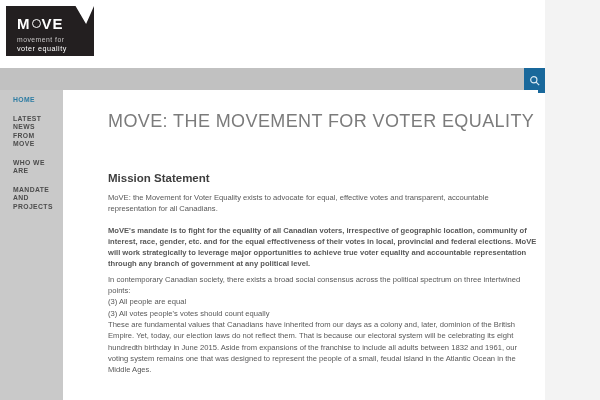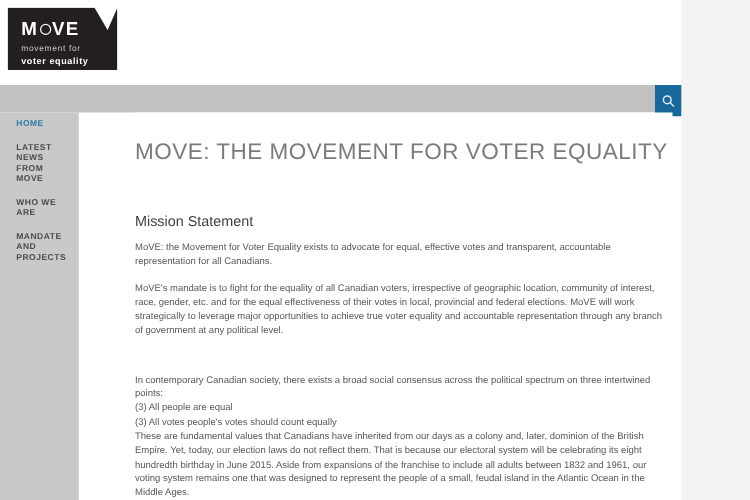--- a/index.html
+++ b/index.html
@@ -29,21 +29,21 @@
   }
   .logo-o-ring {
     display:inline-block; width:9px; height:9px;
     border:1.6px solid #ffffff; border-radius:50%;
     margin:0 1px;
   }
   .logo-sub1 {
     font-size:6.8px; color:#c7c5c5; letter-spacing:0.5px; margin-top:5px; line-height:8px;
   }
   .logo-sub2 {
-    font-size:7.2px; color:#ffffff; font-weight:bold; letter-spacing:0.5px; line-height:9px;
+    font-size:7.2px; color:#ffffff; font-weight:normal; letter-spacing:0.5px; line-height:9px;
   }
   
   .navbar {
     position:absolute; left:0; top:68px; width:545px; height:22px;
     background:#c1c1c1;
   }
   .search-btn {
     position:absolute; left:524px; top:68px; width:21px; height:25px;
     background:#19689b; border:none; cursor:pointer;
     display:flex; align-items:center; justify-content:center;
@@ -66,28 +66,28 @@
   .main {
     position:absolute; left:108px; top:90px; width:430px;
     padding-top:22px; background:#ffffff;
   }
   .page-title {
     font-size:18px; font-weight:normal; letter-spacing:0.4px;
     color:#7b7b7b; line-height:18px; margin-bottom:8px;
     white-space:nowrap;
   }
   .section-heading {
-    font-size:11.5px; font-weight:normal; color:#3e3e3e;
+    font-size:11.5px; font-weight:bold; color:#3e3e3e;
     line-height:14px; margin-bottom:7px;margin-top:41px;
   }
   .body-text, .line-text {
     font-size:7.6px; color:#585858; line-height:11.3px;
   }
   .body-text { margin-bottom:10px; }
-  .para-block { margin-bottom:28px; }
+  .para-block { margin-bottom:4px;font-weight:bold; }
   .continuation { margin-bottom:25px; }
 </style>
 </head>
 <body>
 
 <div class="site">
 
   <div class="logo-box">
     <div class="logo-title">
         <span>M</span>

